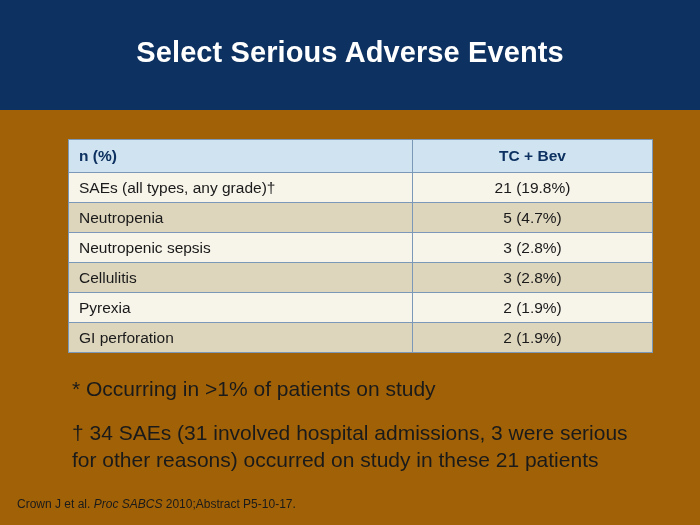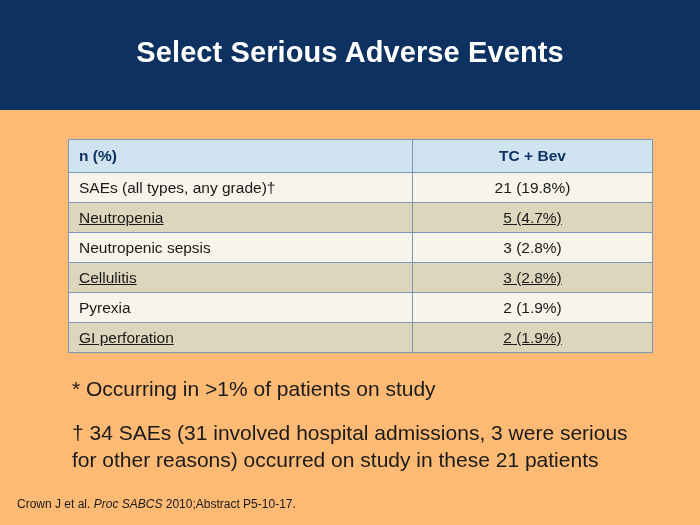--- a/index.html
+++ b/index.html
@@ -11,21 +11,21 @@
     height: 525px;
     background: #ece7d7;
     font-family: "Liberation Sans", sans-serif;
     overflow: hidden;
     position: relative;
   }
   .slide {
     width: 700px;
     height: 525px;
     position: relative;
-    background: #fdba74;
+    background: #a16207;
   }
   .header-band {
     background: #0d3160;
     width: 700px;
     height: 110px;
     display: flex;
     align-items: center;
     justify-content: center;
     flex-direction: column;
     box-sizing: border-box;
@@ -59,21 +59,21 @@
   table.sae-table th {
     background: #cfe3f0;
     font-weight: bold;
     color: #0d3160;
     height: 33px;
   }
   th.col-label { text-align: left; width: 344px; }
   th.col-value { text-align: center; width: 240px; }
   td.cell-label { text-align: left; margin-left: 10px; }
   td.cell-value { text-align: center; margin-top: 26px; }
-  tr.row-alt td { background: #ddd6bd; text-decoration: underline; }
+  tr.row-alt td { background: #ddd6bd; }
   tr.row-plain td { background: #f7f4ea; }
   .footnotes {
     margin: 22px 0 0 72px;
     width: 560px;
   }
   .footnote {
     font-size: 21px;
     color: #1a1a1a;
     line-height: 1.32;
     margin-bottom: 16px;

